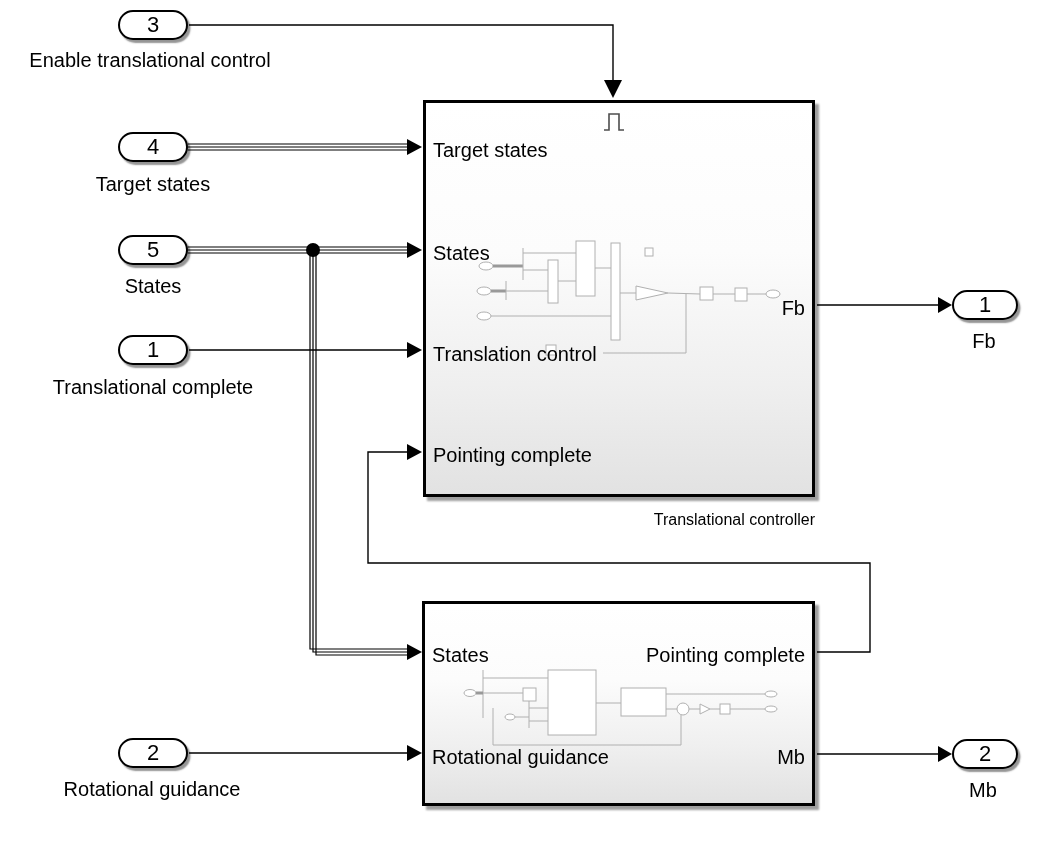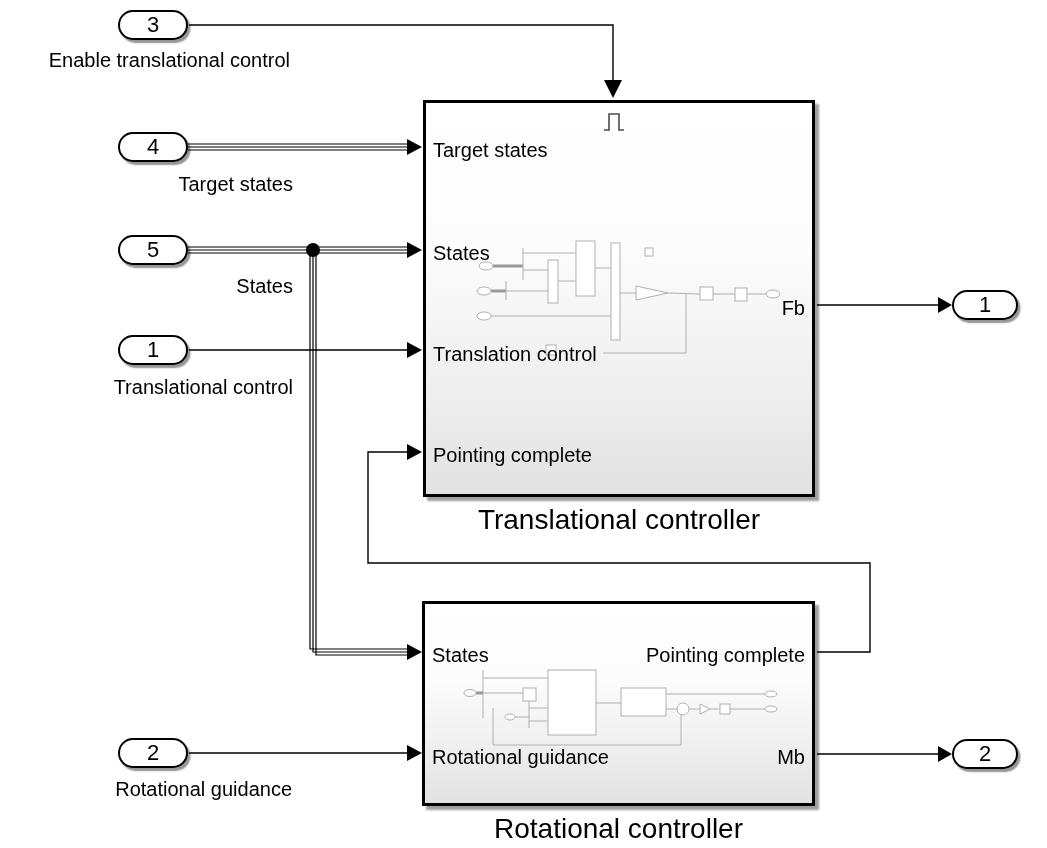--- a/index.html
+++ b/index.html
@@ -4,27 +4,27 @@
 <style>
   html,body{margin:0;padding:0;background:#ffffff;}
   body{width:1047px;height:848px;overflow:hidden;font-family:"Liberation Sans",sans-serif;color:#000;}
   .canvas{position:relative;width:1047px;height:848px;background:#ffffff;}
   .wires{position:absolute;left:0;top:0;width:1047px;height:848px;}
   .oval{position:absolute;box-sizing:border-box;height:30px;border:2px solid #000;border-radius:16px;
         background:#fff;box-shadow:2.5px 3px 1.5px rgba(0,0,0,0.42);
         display:flex;align-items:center;justify-content:center;font-size:22px;z-index:3;}
   .oval.in{width:70px;}
   .oval.out{width:66px;}
-  .plabel{position:absolute;width:280px;text-align:right;font-size:20px;line-height:24px;z-index:2;white-space:nowrap;}
+  .plabel{position:absolute;width:280px;text-align:center;font-size:20px;line-height:24px;z-index:2;white-space:nowrap;}
   .block{position:absolute;box-sizing:border-box;border:3px solid #000;
          background:linear-gradient(180deg,#ffffff 0%,#fcfcfc 38%,#efefef 72%,#e2e2e2 100%);
          box-shadow:4px 4px 2px rgba(0,0,0,0.38);z-index:2;}
   .bport{position:absolute;font-size:20px;line-height:24px;white-space:nowrap;}
   .bport.right{text-align:right;}
-  .caption{position:absolute;font-size:28px;line-height:24px;text-align:center;z-index:2;white-space:nowrap;}
+  .caption{position:absolute;font-size:16px;line-height:24px;text-align:right;z-index:2;white-space:nowrap;}
   .thumb{position:absolute;left:0;top:0;pointer-events:none;}
   .pulse{position:absolute;}
 </style>
 </head>
 <body>
 
 <div class="canvas">
 
   <svg class="wires" viewBox="0 0 1047 848">
 
@@ -92,21 +92,21 @@
   <div class="plabel" style="left:13px;top:172px">Target states</div>
 
   <div class="oval in" style="left:118px;top:235px">
     <span>5</span>
   </div>
   <div class="plabel" style="left:13px;top:274px">States</div>
 
   <div class="oval in" style="left:118px;top:335px">
     <span>1</span>
   </div>
-  <div class="plabel" style="left:13px;top:375px">Translational control</div>
+  <div class="plabel" style="left:13px;top:375px">Translational complete</div>
 
   <div class="oval in" style="left:118px;top:738px">
     <span>2</span>
   </div>
   <div class="plabel" style="left:12px;top:777px">Rotational guidance</div>
 
   <div class="oval out" style="left:952px;top:290px">
     <span>1</span>
   </div>
   <div class="plabel" style="left:844px;top:329px">Fb</div>
@@ -185,15 +185,14 @@
       <ellipse cx="346" cy="105" rx="6" ry="3" fill="#fff"></ellipse>
       <line x1="241" y1="90" x2="340" y2="90"></line>
       <ellipse cx="346" cy="90" rx="6" ry="3" fill="#fff"></ellipse>
       <polyline points="68,104 68,141 256,141 256,111"></polyline>
     </svg>
     <div class="bport" style="left:7px;top:39px">States</div>
     <div class="bport right" style="right:7px;top:39px">Pointing complete</div>
     <div class="bport" style="left:7px;top:141px">Rotational guidance</div>
     <div class="bport right" style="right:7px;top:141px">Mb</div>
   </div>
-  <div class="caption" style="left:422px;top:817px;width:393px">Rotational controller</div>
 
 </div>
 
 </body></html>

